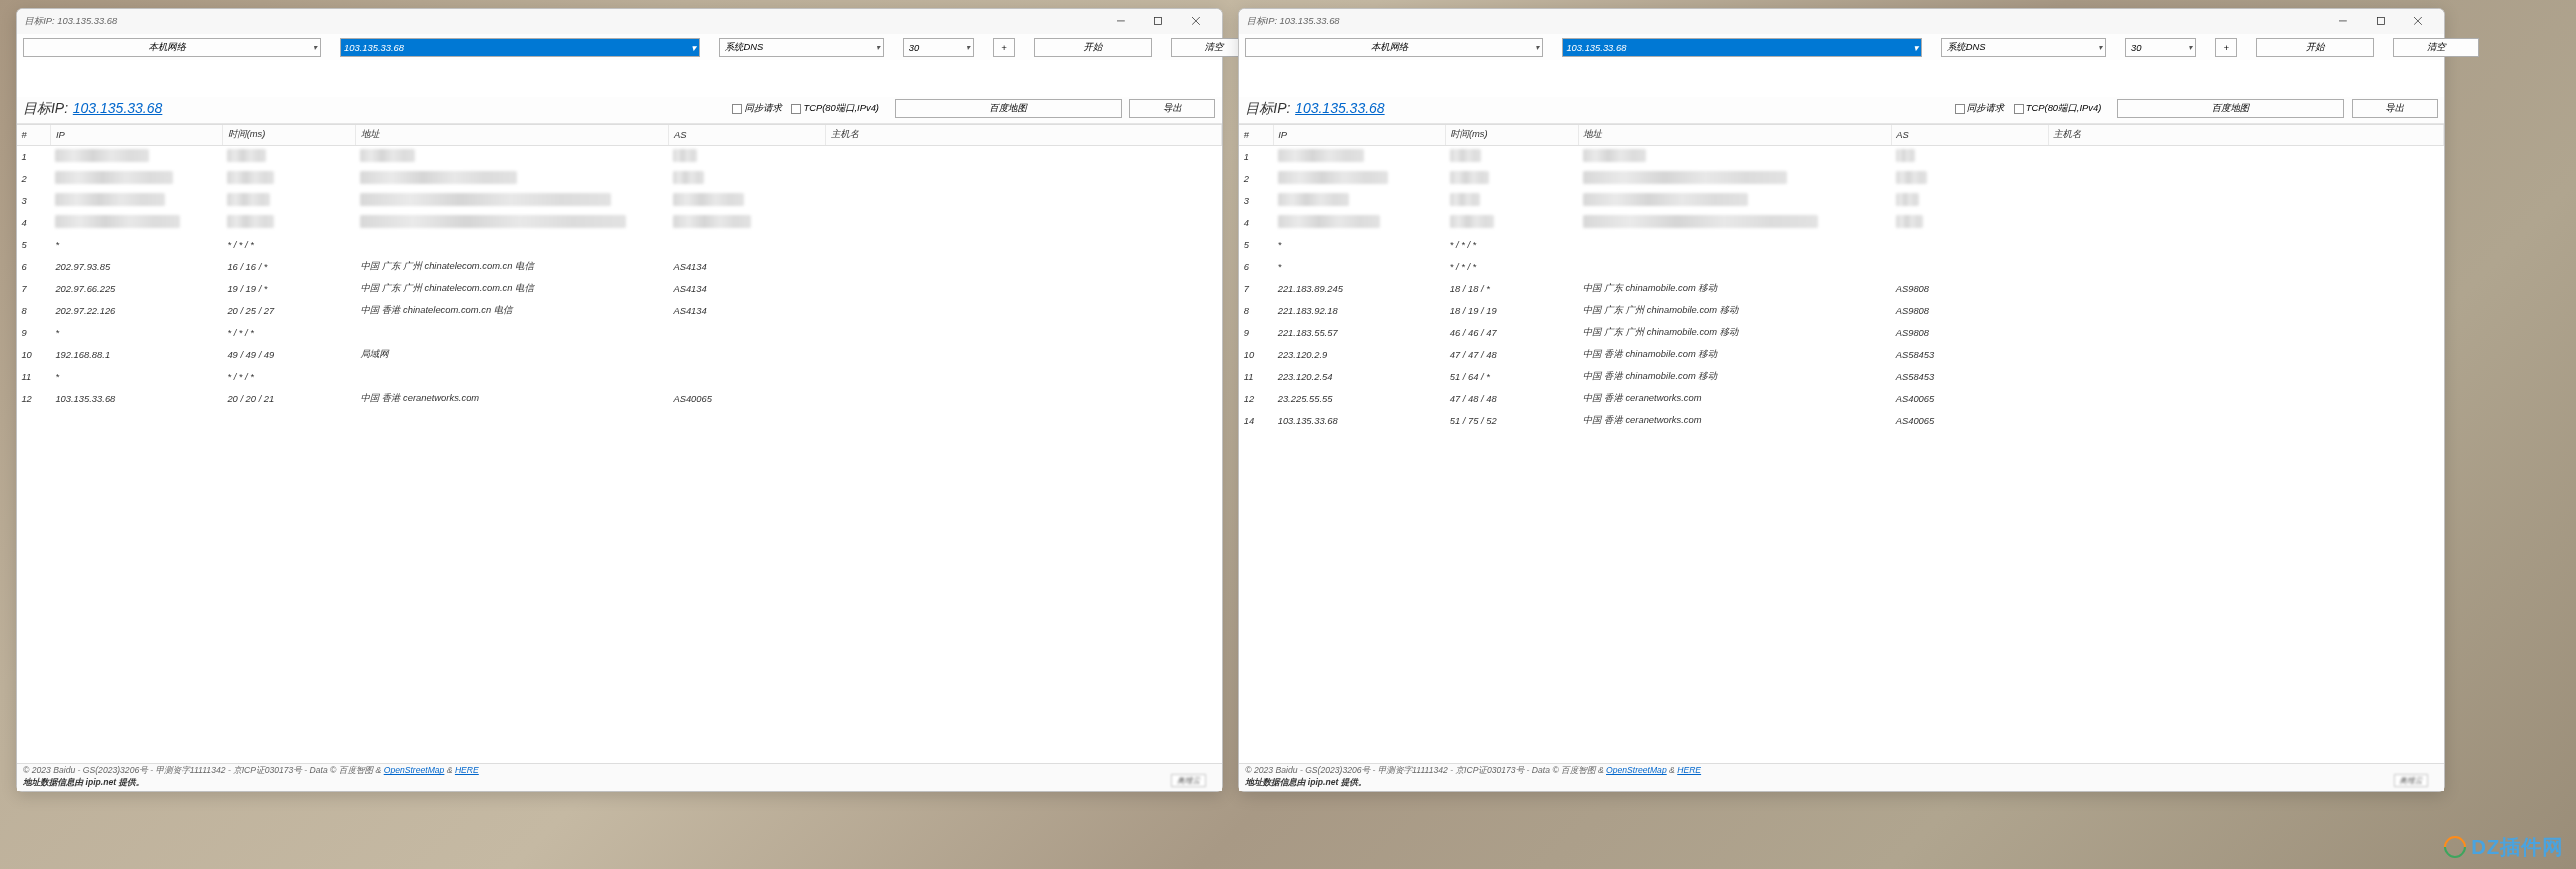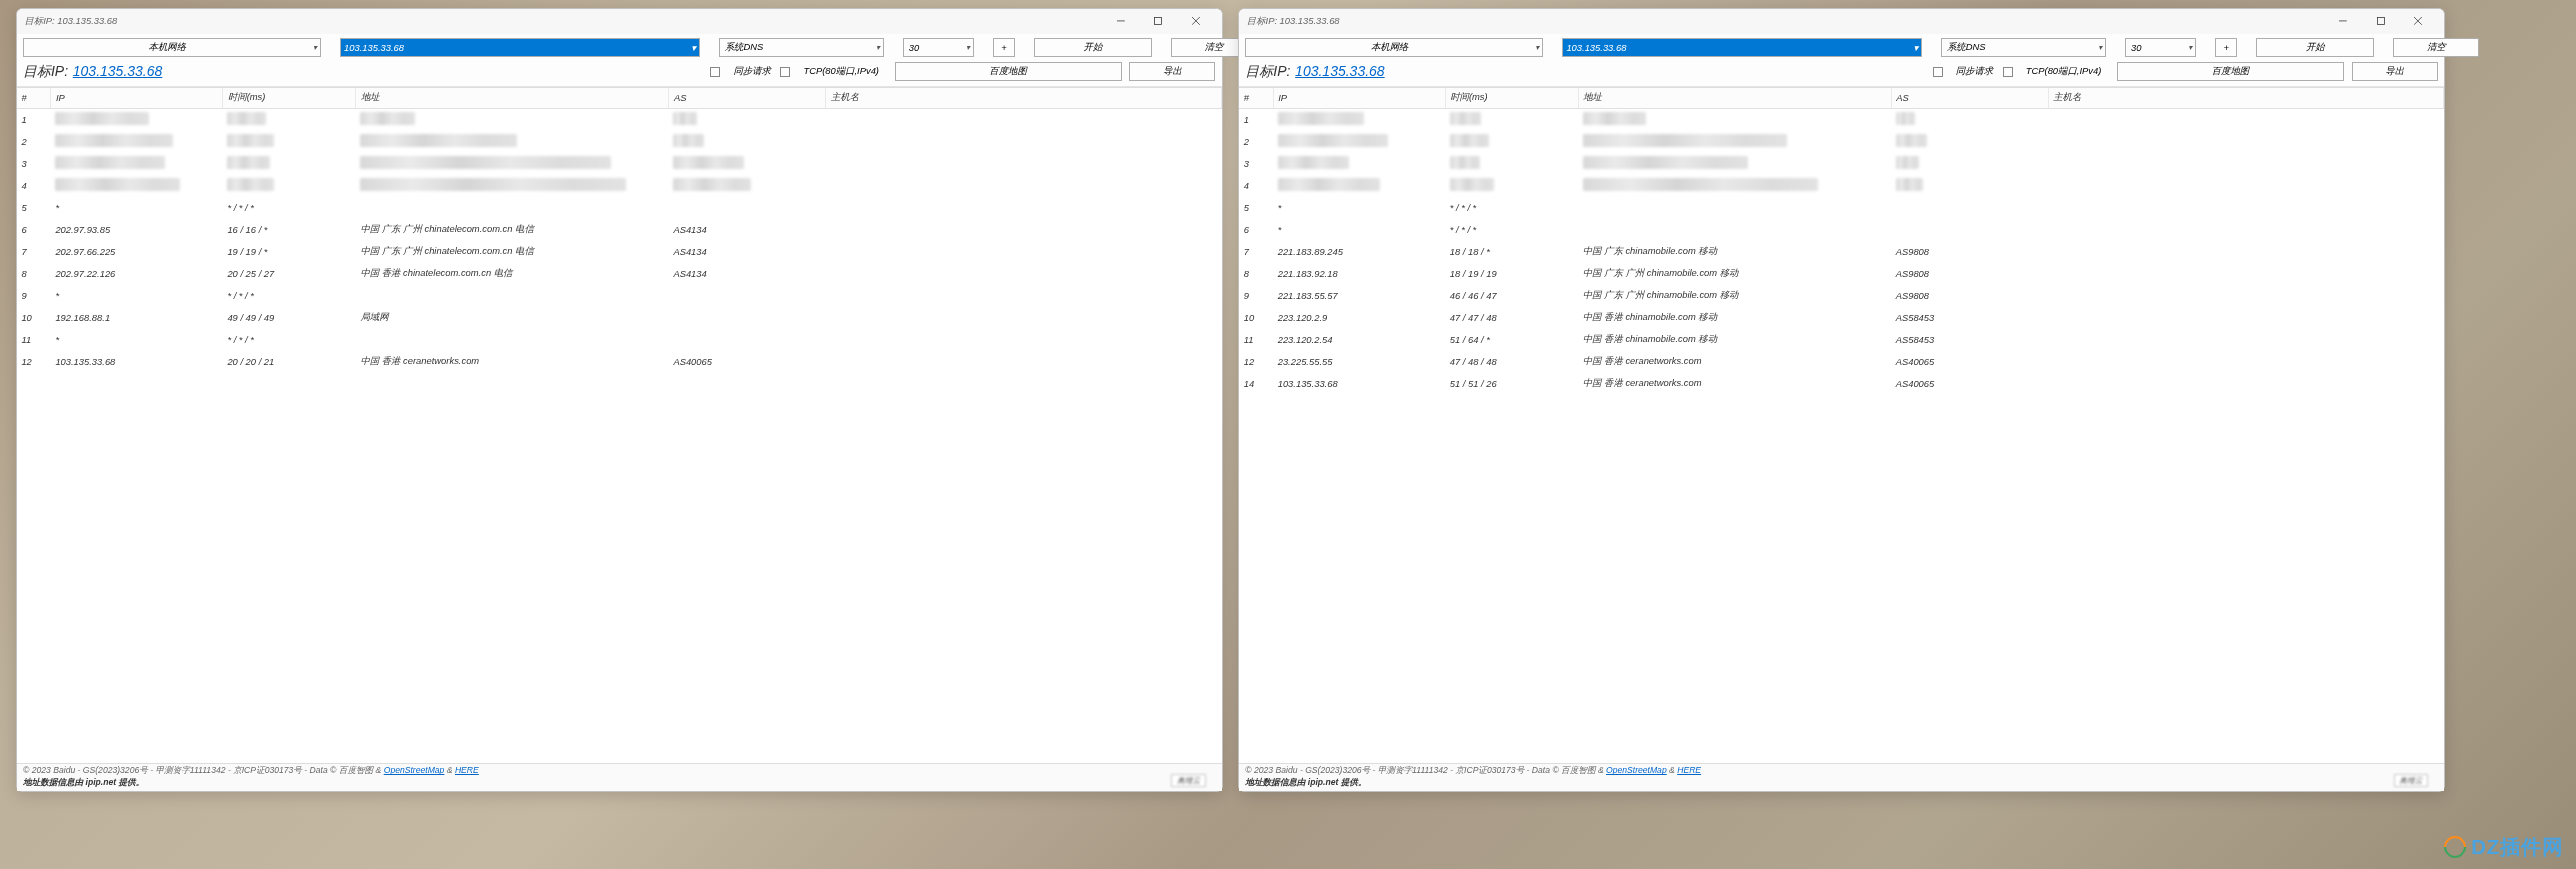--- a/index.html
+++ b/index.html
@@ -42,20 +42,21 @@
     gap: 19px;
     background: #fdfdfd;
   }
   .toolbar-row2 {
     display: flex;
     align-items: center;
     padding: 2.4px 6.3px 4.7px 6.3px;
     gap: 7.8px;
     background: #fdfdfd;
     border-bottom: 0.8px solid #e5e5e5;
+    margin-top: 37px;
   }
   .combo, .btn, .textin {
     border: 0.8px solid #adadad;
     background: #fdfdfd;
     height: 19px;
     display: flex;
     align-items: center;
     font-size: 9.4px;
   }
   .combo { padding: 0 14px 0 4.7px; position: relative; }
@@ -70,21 +71,21 @@
   .plus-btn { flex: 0 0 22px; }
   .action-btn { flex: 0 0 118px; }
   .target-label {
     display: flex;
     align-items: baseline;
     gap: 4.7px;
   }
   .target-label .lbl { font-size: 14px; color: #333; font-weight: 400; }
   .target-label .ipval { font-size: 14px; color: #0066cc; text-decoration: underline; }
   .checks { display: flex; gap: 9.4px; align-items: center; margin-left: auto; margin-right: 7.8px; }
-  .check { display: flex; align-items: center; gap: 13px; cursor: pointer; }
+  .check { display: flex; align-items: center; gap: 2px; cursor: pointer; }
   .checkbox { width: 10.2px; height: 10.2px; border: 0.8px solid #888; background: #fff; }
   .baidu-btn { flex: 0 0 227px; }
   .export-btn { flex: 0 0 86px; }
   .grid {
     flex: 1;
     overflow: auto;
     background: #fff;
     border-top: 0.8px solid #ddd;
   }
   .grid table { width: 100%; border-collapse: collapse; table-layout: fixed; }
@@ -506,21 +507,21 @@
             <td>12</td>
             <td>23.225.55.55</td>
             <td>47 / 48 / 48</td>
             <td>中国 香港 ceranetworks.com</td>
             <td>AS40065</td>
             <td></td>
           </tr>
           <tr>
             <td>14</td>
             <td>103.135.33.68</td>
-            <td>51 / 51 / 26</td>
+            <td>51 / 75 / 52</td>
             <td>中国 香港 ceranetworks.com</td>
             <td>AS40065</td>
             <td></td>
           </tr>
         </tbody>
     </table>
   </div>
 
   <div class="footer">
     <div class="copyright">

